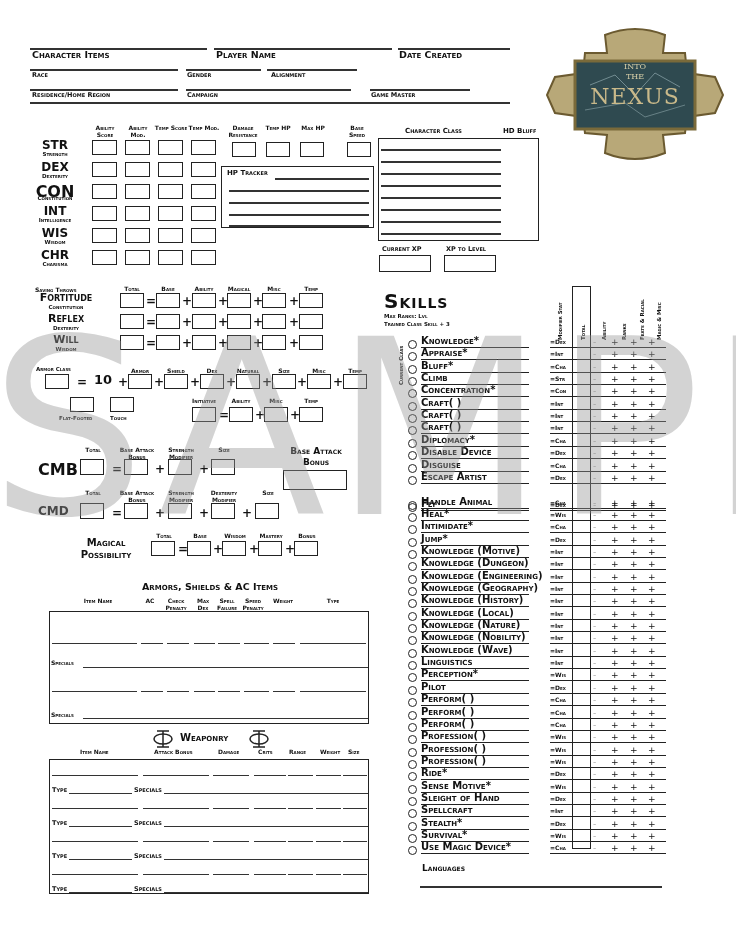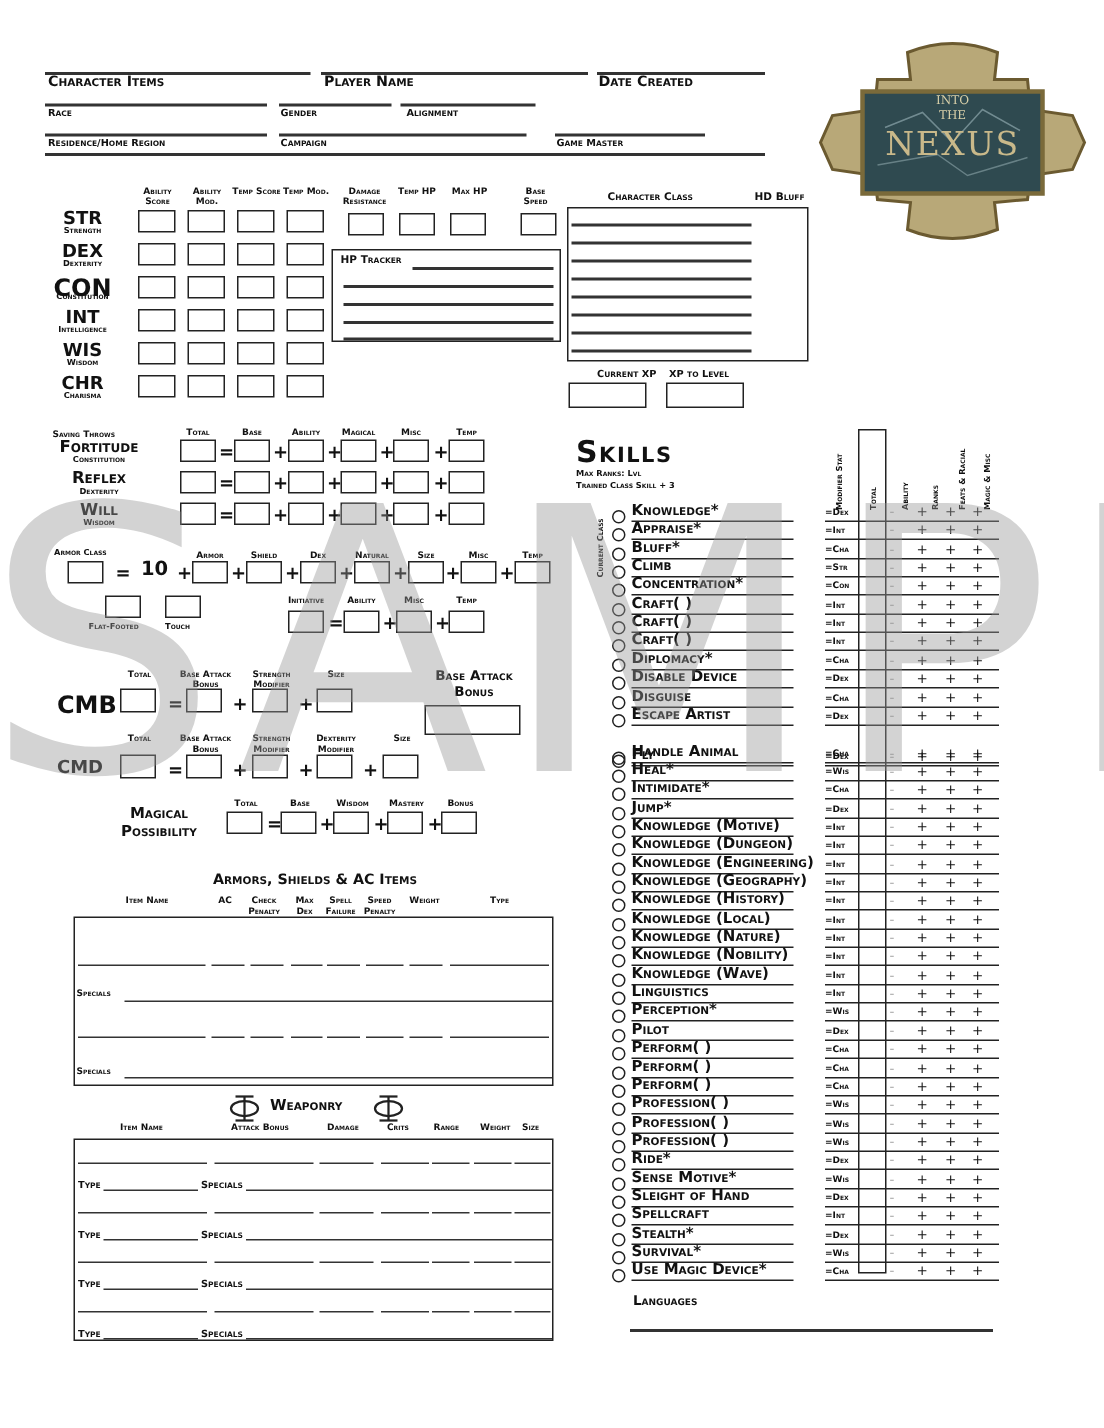--- a/index.html
+++ b/index.html
@@ -114,21 +114,21 @@
     <div class="lbl" style="left:503px;top:127px;font-size:7px;">HD Bluff</div>
     <div class="box" style="left:378px;top:138px;width:161px;height:103px;"></div>
     <div class="line" style="left:381px;top:149px;width:120px;"></div>
     <div class="line" style="left:381px;top:161px;width:120px;"></div>
     <div class="line" style="left:381px;top:173px;width:120px;"></div>
     <div class="line" style="left:381px;top:185px;width:120px;"></div>
     <div class="line" style="left:381px;top:197px;width:120px;"></div>
     <div class="line" style="left:381px;top:209px;width:120px;"></div>
     <div class="line" style="left:381px;top:221px;width:120px;"></div>
     <div class="line" style="left:381px;top:233px;width:120px;"></div>
-    <div class="lbl" style="left:382px;top:245px;font-size:6.5px;margin-left:16px;">Current XP</div>
+    <div class="lbl" style="left:382px;top:245px;font-size:6.5px;">Current XP</div>
     <div class="lbl" style="left:446px;top:245px;font-size:6.5px;">XP to Level</div>
     <div class="box" style="left:379px;top:255px;width:52px;height:17px;"></div>
     <div class="box" style="left:444px;top:255px;width:52px;height:17px;"></div>
     <div class="lbl" style="left:35px;top:286px;font-size:6px;">Saving Throws</div>
     <div class="lbl tiny" style="left:116px;top:285px;width:32px;white-space:normal;">Total</div>
     <div class="lbl tiny" style="left:152px;top:285px;width:32px;white-space:normal;">Base</div>
     <div class="lbl tiny" style="left:188px;top:285px;width:32px;white-space:normal;">Ability</div>
     <div class="lbl tiny" style="left:223px;top:285px;width:32px;white-space:normal;">Magical</div>
     <div class="lbl tiny" style="left:258px;top:285px;width:32px;white-space:normal;">Misc</div>
     <div class="lbl tiny" style="left:295px;top:285px;width:32px;white-space:normal;">Temp</div>

